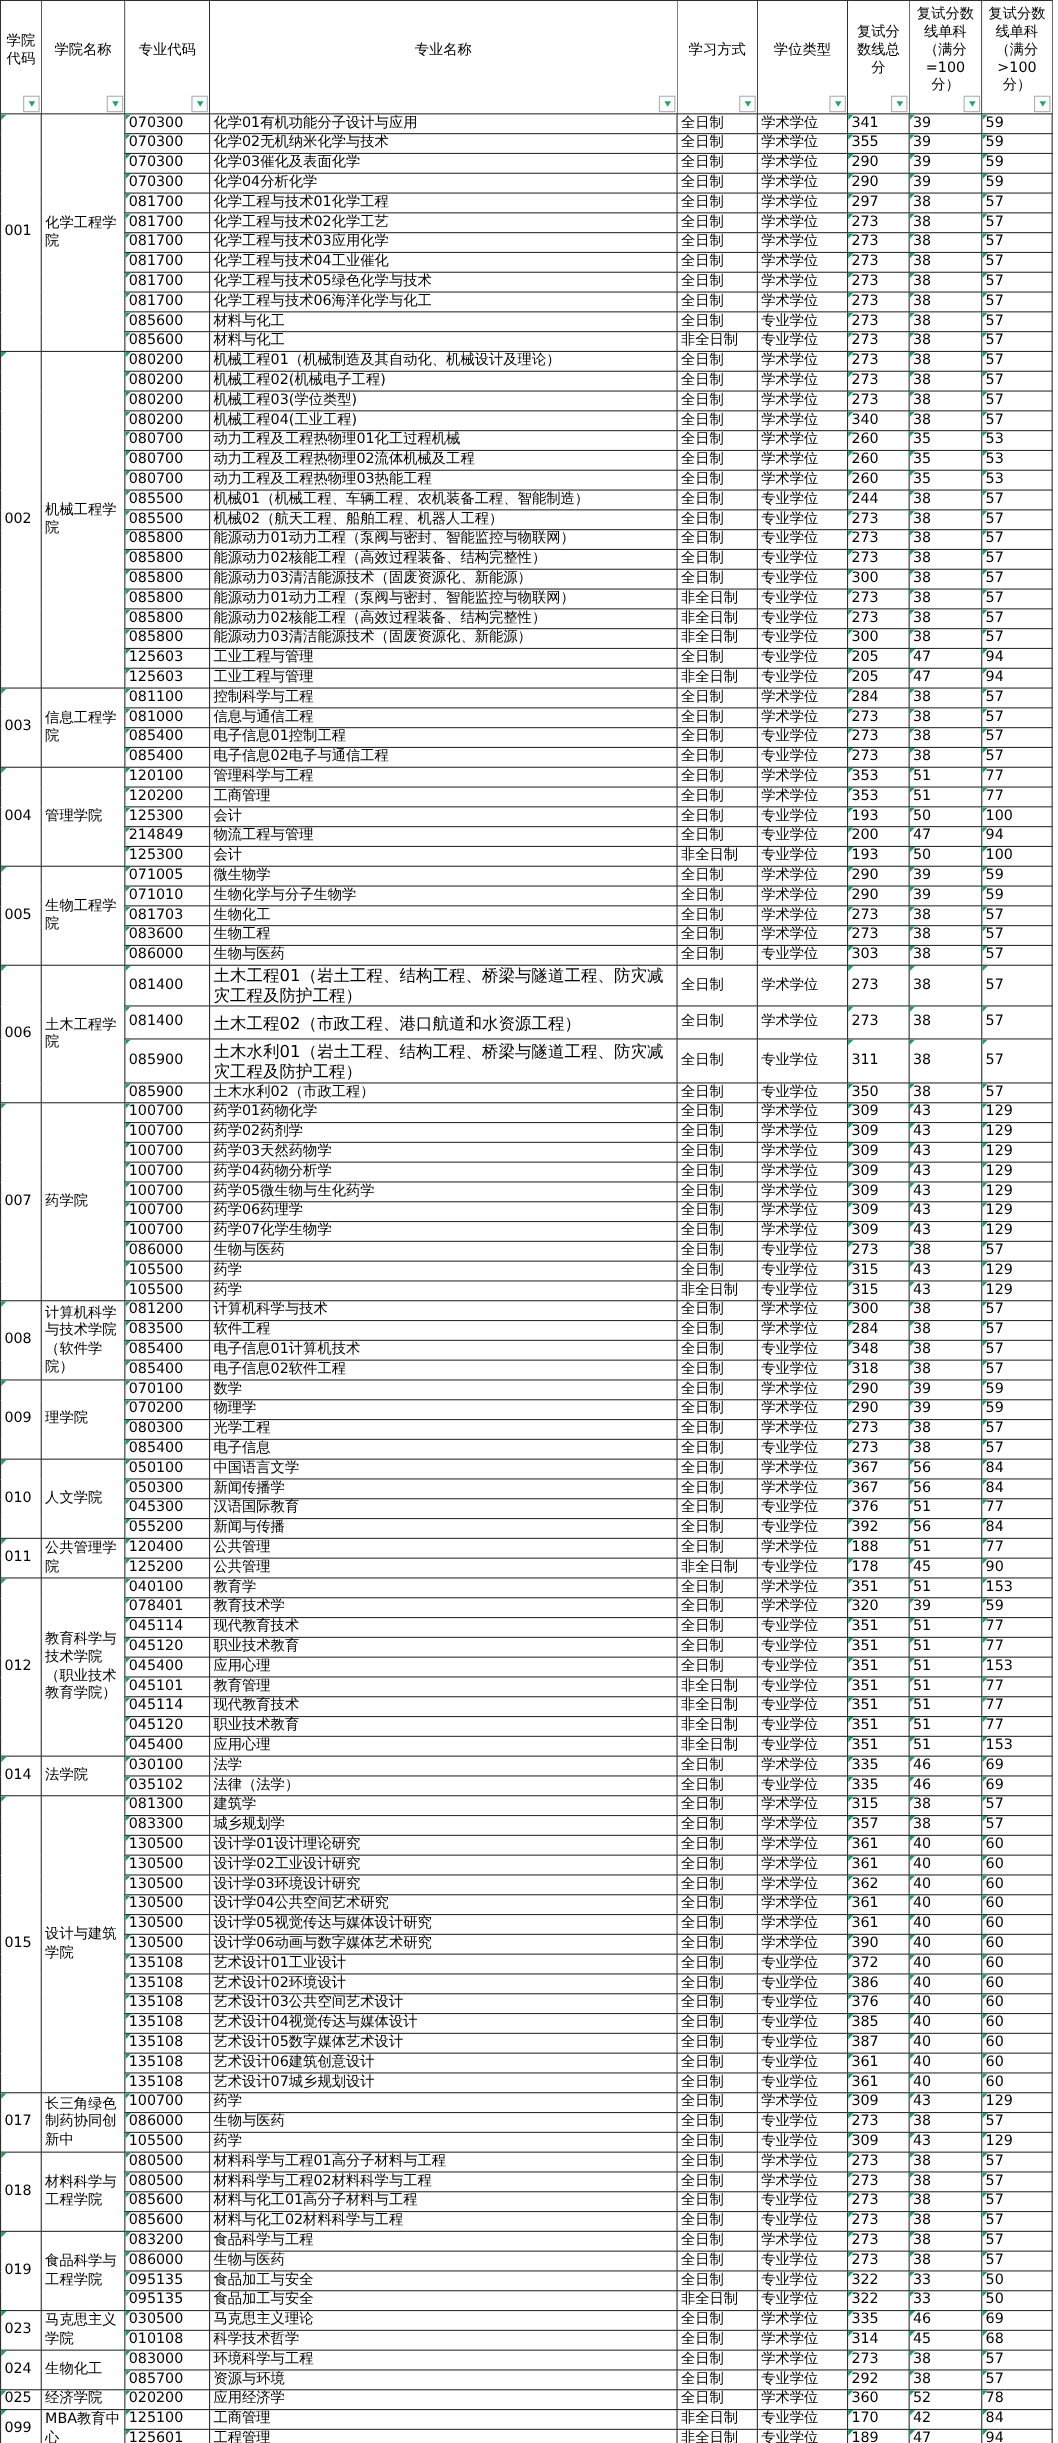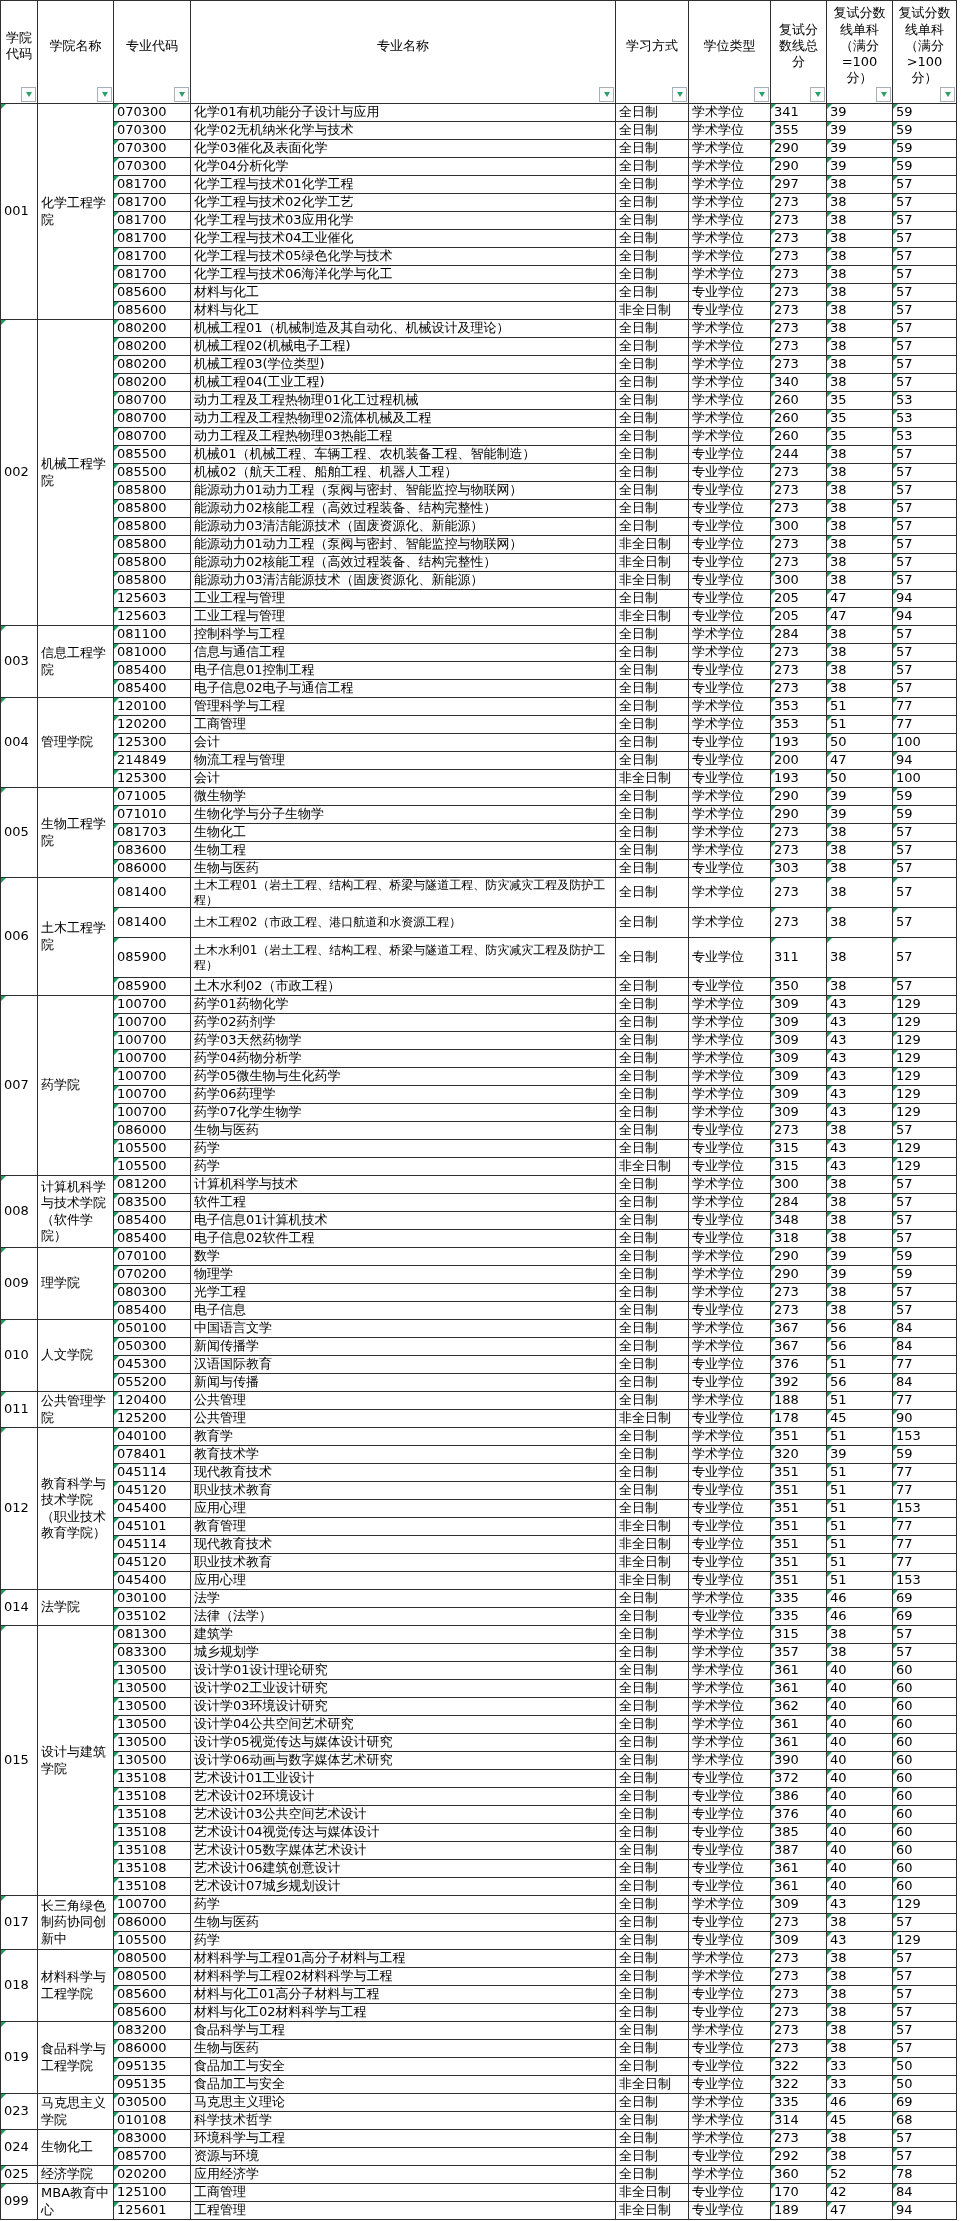--- a/index.html
+++ b/index.html
@@ -6,21 +6,21 @@
   body{width:962px;font-family:"DejaVu Sans",sans-serif;color:#000;}
   table{border-collapse:collapse;table-layout:fixed;width:956px;background:#fff;}
   th,td{border:1px solid #2f2f2f;overflow:hidden;position:relative;}
   thead tr{height:103px;}
   th{font-weight:normal;font-size:13px;text-align:center;vertical-align:middle;line-height:1.25;padding:2px 2px 14px 2px;background:#fff;margin-top:15px;}
   tbody tr{height:18px;}
   td{font-size:13px;padding:0 3px;vertical-align:middle;white-space:nowrap;line-height:1.1;}
   td.code-cell{vertical-align:middle;}
   td.name-cell{white-space:normal;line-height:1.25;padding:0 3px;}
   td.major{text-align:left;}
-  td.small{white-space:normal;font-size:12px;line-height:1.2;}
+  td.small{white-space:normal;font-size:15px;line-height:1.2;}
   
   .gt::before{content:"";position:absolute;top:0;left:0;width:0;height:0;
     border-top:5px solid #1f9d61;border-right:5px solid transparent;}
   
   .filter-btn{position:absolute;right:1px;bottom:1px;width:13px;height:13px;
     background:#fdfdfd;border:1px solid #a8b0b8;display:flex;align-items:center;justify-content:center;}
   .filter-arrow{width:0;height:0;border-left:3.5px solid transparent;border-right:3.5px solid transparent;
     border-top:5px solid #2ba06a;}
 </style>
 </head>

